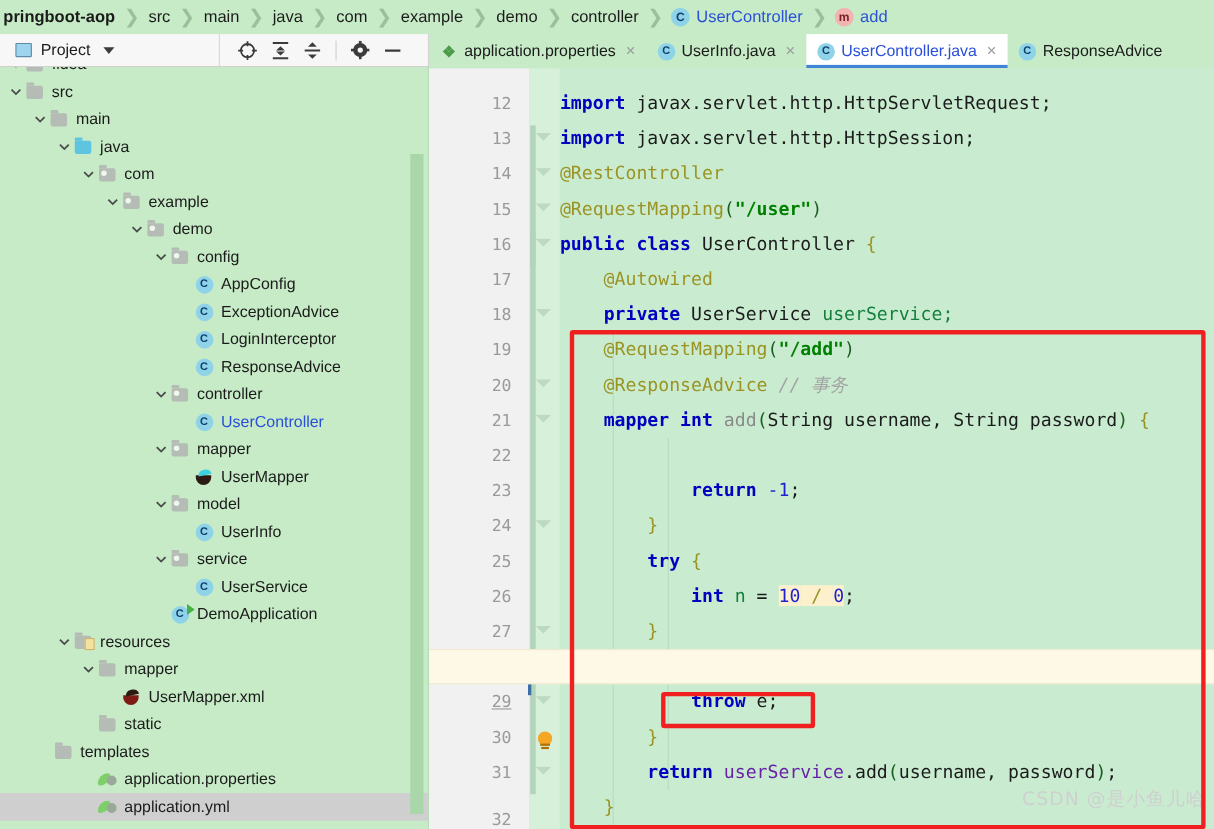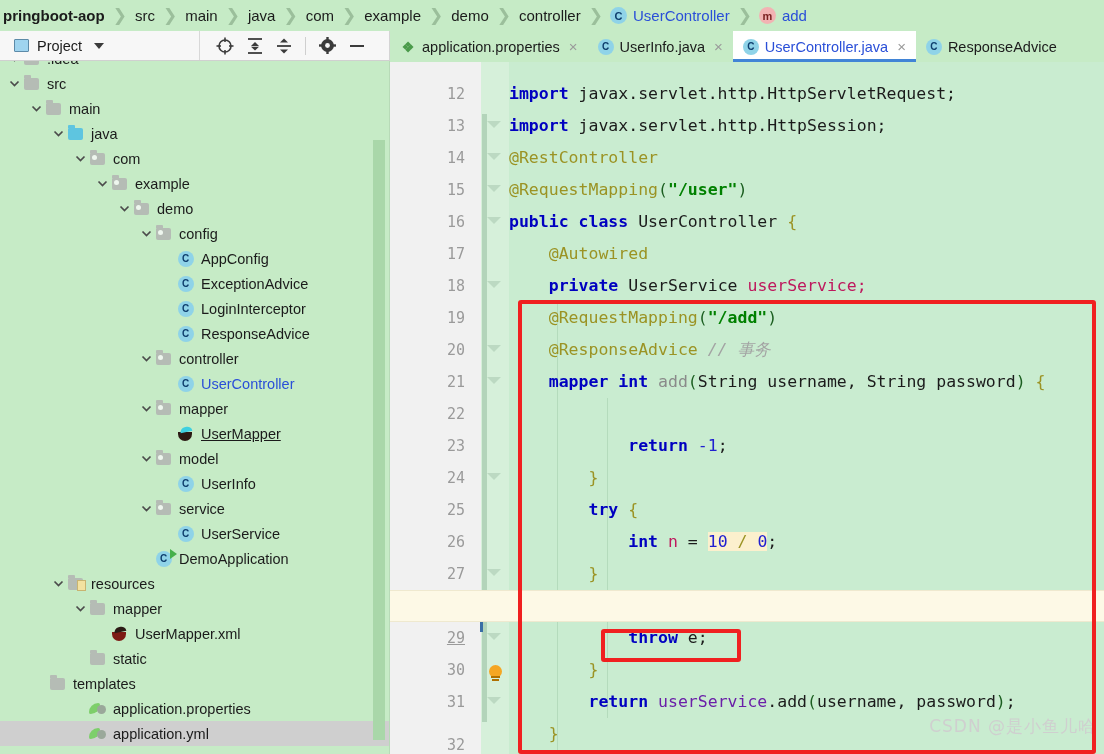--- a/index.html
+++ b/index.html
@@ -176,21 +176,21 @@
   }
   .caret-line-gutter{
     position:absolute;left:0;width:91px;height:32px;background:#fdf9e6;
   }
 
   .k{ color:#0000c0; font-weight:bold; }           
   .an{ color:#9b9324; }                            
   .st{ color:#008000; font-weight:bold; }          
   .cm{ color:#a3a3a3; font-style:italic; }         
   .num{ color:#2020d0; }                           
-  .fld{ color:#be185d; }                           
+  .fld{ color:#15803d; }                           
   .mtd{ color:#8a8a8a; }                           
   .it{ font-style:italic; }
   .pu{ color:#6a1fa8; }                            
   .pr{ color:#1b5e20; }                            
   .br{ color:#9b9324; }                            
   .hl-num{ background:#fcf0cd; }
   .hl-brace{ background:#a6d9d0; color:#9b9324; }
 
   
   .fold{
@@ -493,21 +493,21 @@
         <span class="arrow">
           <svg width="11" height="11" viewBox="0 0 11 11">
             <polyline points="1.5,3.5 5.5,7.5 9.5,3.5" fill="none" stroke="#4b4b4b" stroke-width="1.7"></polyline>
           </svg>
         </span>
         <span class="ic" style="position: relative;">
           <span class="folder pkg"></span>
         </span>
         <span class="lbl">mapper</span>
       </div>
-      <div class="row" style="position: absolute; left: 0px; right: 0px; top: 360px; padding-left: 160px; text-decoration: underline;">
+      <div class="row" style="position: absolute; left: 0px; right: 0px; top: 360px; padding-left: 160px;">
         <span class="arrow"></span>
         <span class="ic" style="position: relative;">
           <span class="mybatis">
             <span class="body"></span>
             <span class="lid"></span>
           </span>
         </span>
         <span class="lbl">UserMapper</span>
       </div>
       <div class="row" style="position: absolute; left: 0px; right: 0px; top: 385px; padding-left: 138px;">

